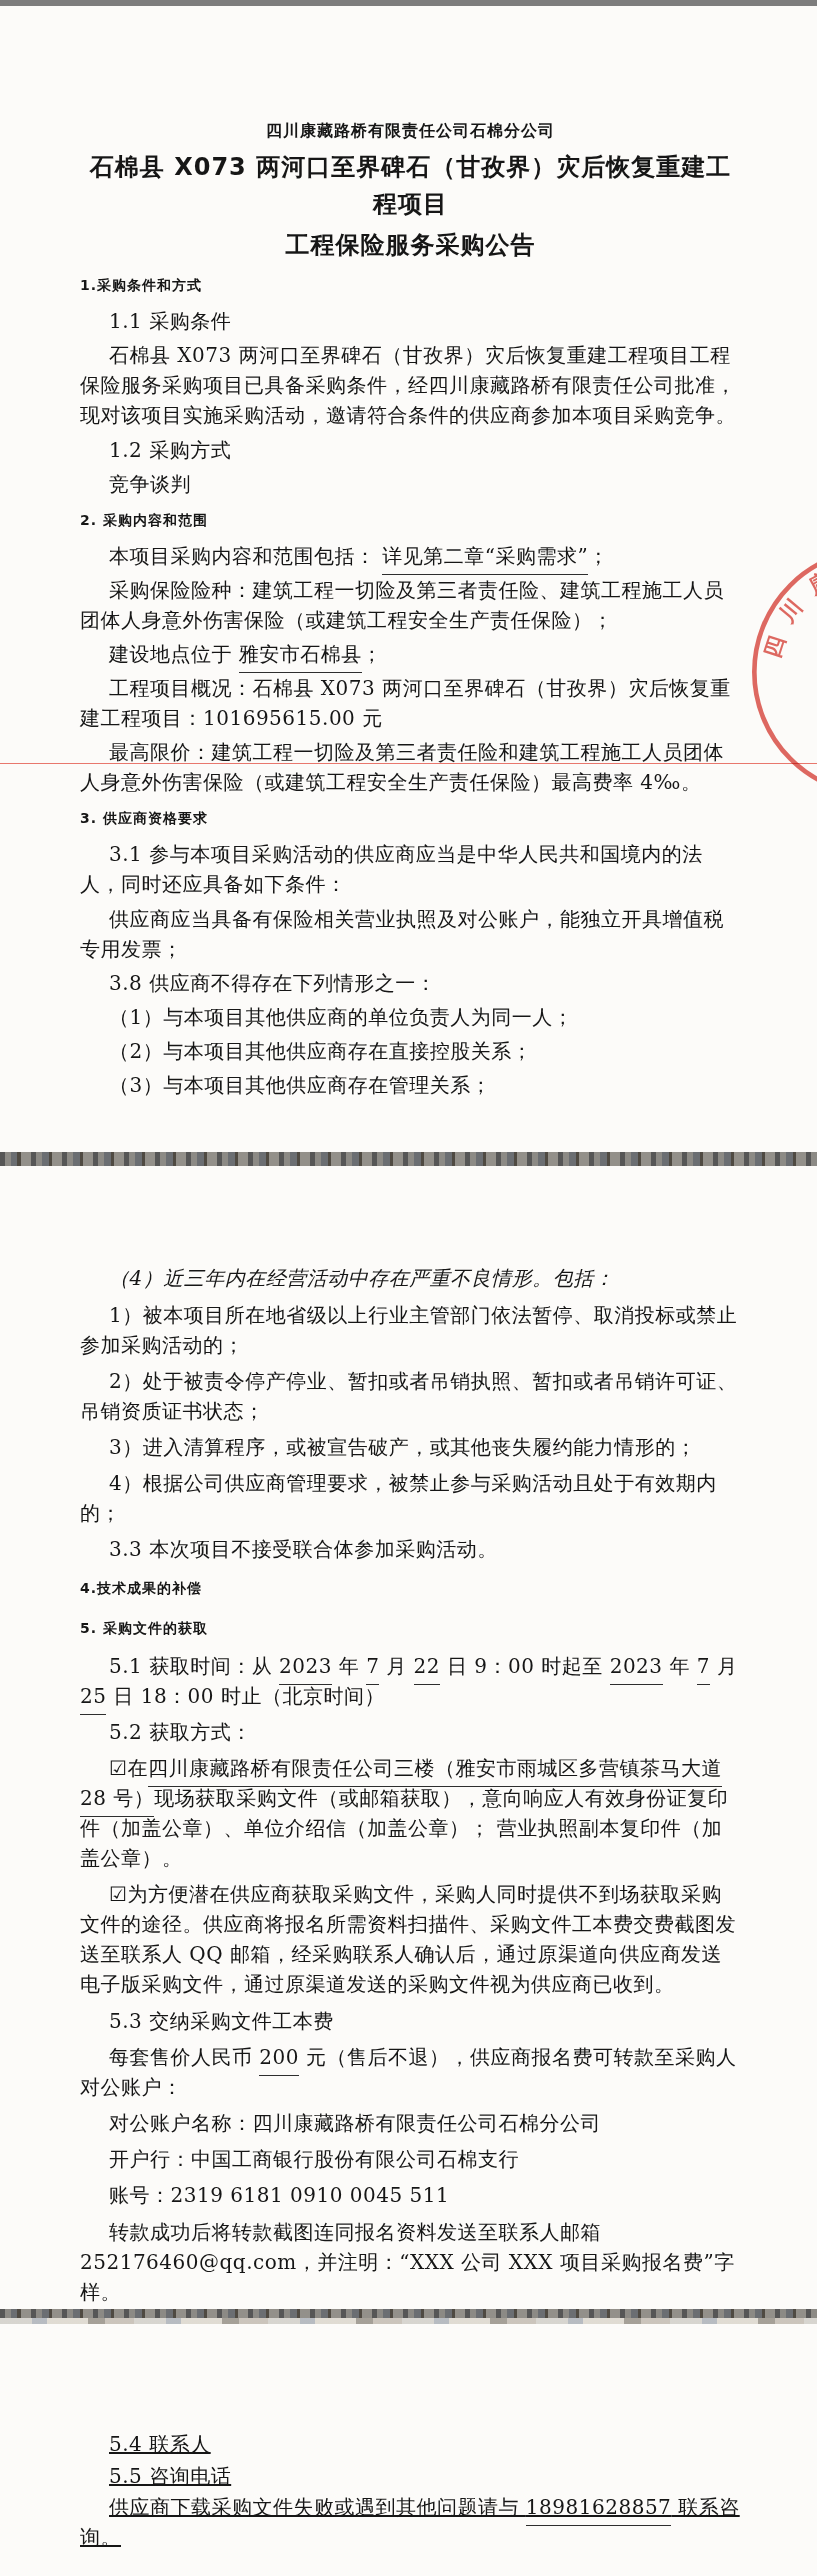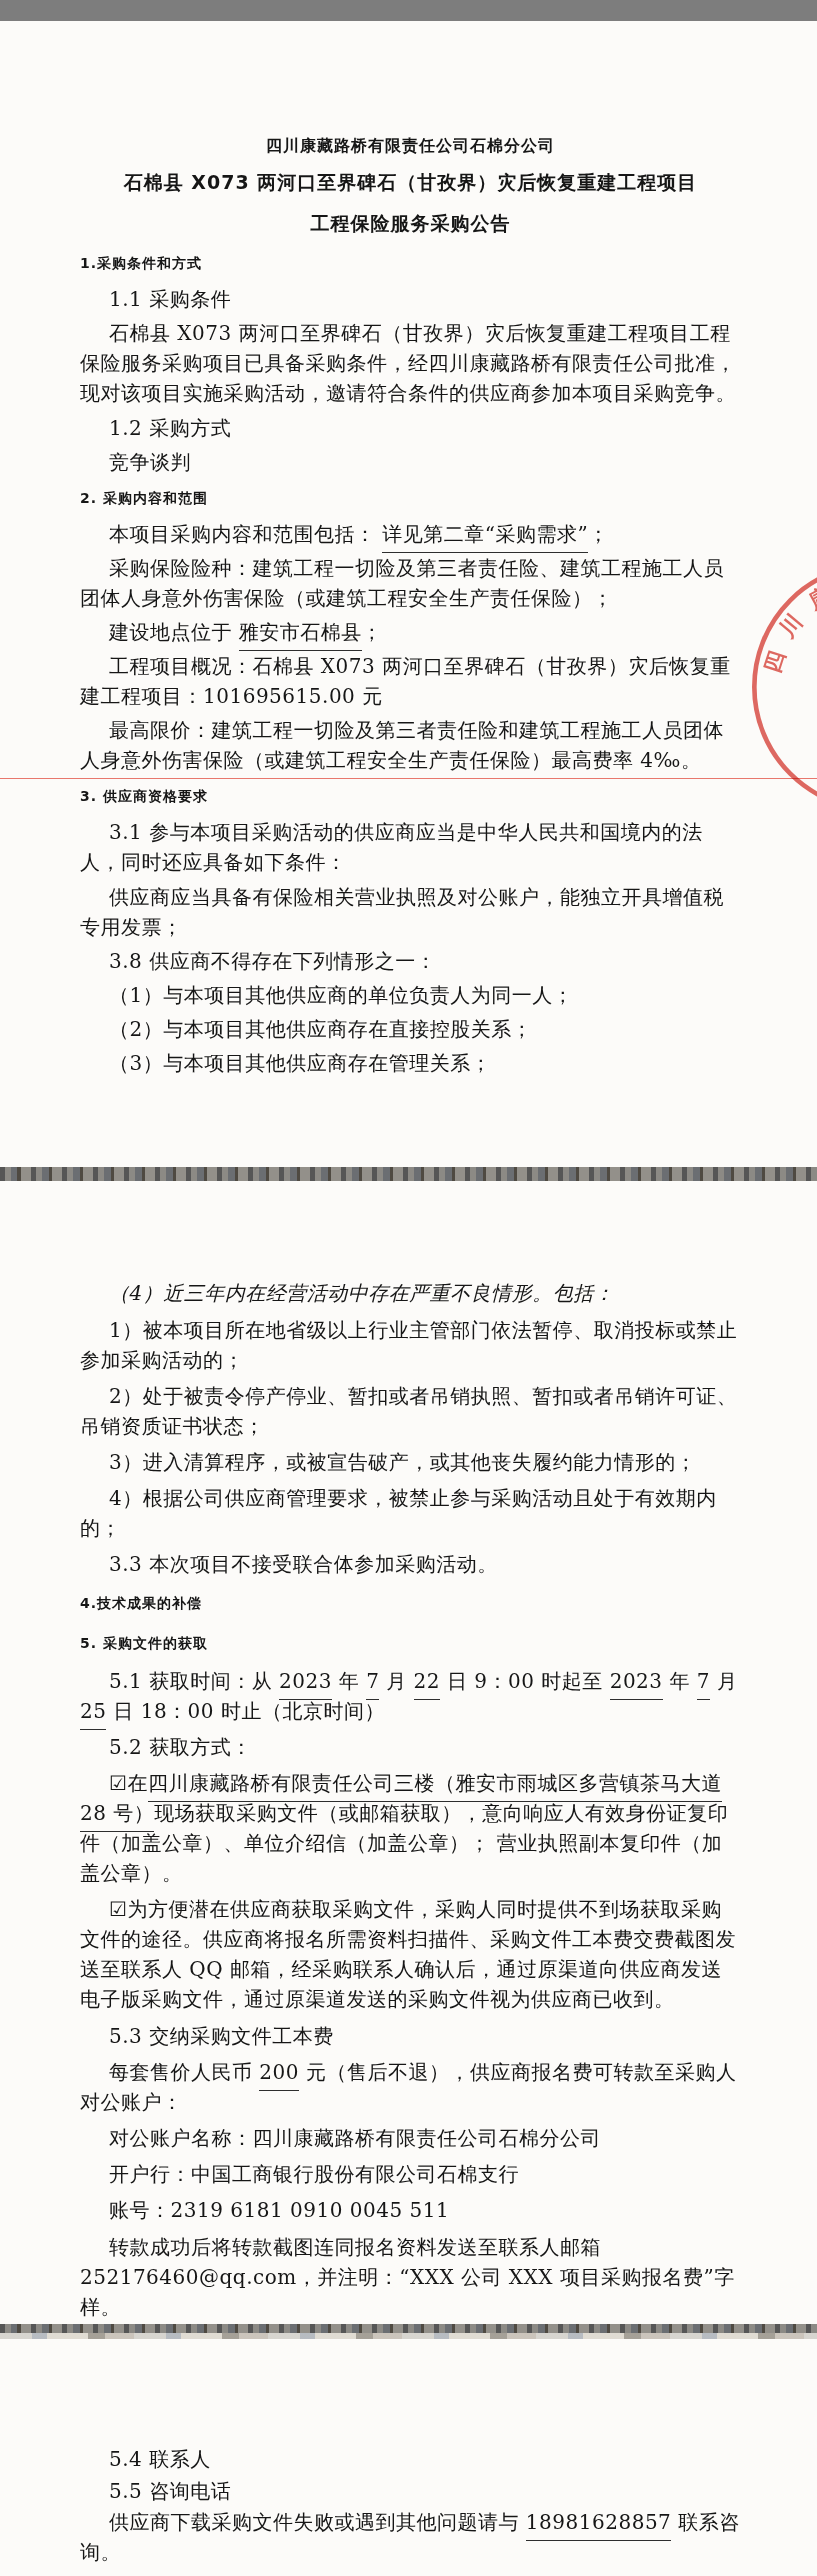--- a/index.html
+++ b/index.html
@@ -11,51 +11,51 @@
   }
   .page{
     position:relative;
     width:818px;
     box-sizing:border-box;
     background:#fcfbf9;
     overflow:hidden;
     padding:0 77px 0 80px;
     color:#161616;
   }
-  .page-1{height:1146px;margin-top:21px;}
+  .page-1{height:1146px;margin-top:6px;}
   .page-2{height:1143px;}
   .page-3{height:1153px;}
   .page-gap{
     width:818px;
     background:repeating-linear-gradient(90deg,#565656 0 4.6px,#8c8a85 4.6px 10.8px,#6b6e72 10.8px 17.5px,#4f4a42 17.5px 21px,#93908a 21px 31px);
   }
   .gap-1{height:14.4px;}
   .gap-2{height:8.8px;}
   .noise-strip{
     position:absolute;top:0;left:0;right:0;height:6.2px;opacity:.55;
     background:repeating-linear-gradient(90deg,#b9b6ae 0 32px,#7f8894 32px 47px,#c9c2b4 47px 88px,#5e5648 88px 105px,#a3988a 105px 134px);
   }
   .blk{
     font-size:20px;
     line-height:30px;
     text-indent:29px;
     letter-spacing:0.5px;
   }
   .page-1 .blk{margin-top:4.1px;}
   .page-2 .blk{margin-top:6.2px;}
-  .page-3 .blk{margin-top:1.5px;}
+  .page-3 .blk{margin-top:1.5px;text-decoration:underline;}
   .page-1 .blk:first-child{margin-top:110px;}
   .page-2 .blk:first-child{margin-top:97px;font-style:italic;}
   .page-3 .blk:first-child{margin-top:111px;}
   .t-t1{
     font-size:16px;line-height:29px;font-weight:700;text-align:center;text-indent:0;
     font-family:"DejaVu Sans","Liberation Sans",sans-serif;letter-spacing:1px;
   }
   .t-t2{
-    font-size:19px;line-height:37px;font-weight:700;text-align:center;text-indent:0;
+    font-size:24px;line-height:37px;font-weight:700;text-align:center;text-indent:0;
     font-family:"DejaVu Sans","Liberation Sans",sans-serif;letter-spacing:1px;
   }
   .t-h{
     font-size:14px;line-height:34px;font-weight:700;text-indent:0;
     font-family:"DejaVu Sans","Liberation Sans",sans-serif;letter-spacing:1px;
   }
   .u{border-bottom:1px solid #2e2e2e;padding-bottom:6px;}
   .red-rule{
     position:absolute;left:0;right:0;top:757px;height:1px;
     background:#e2564a;opacity:.8;

